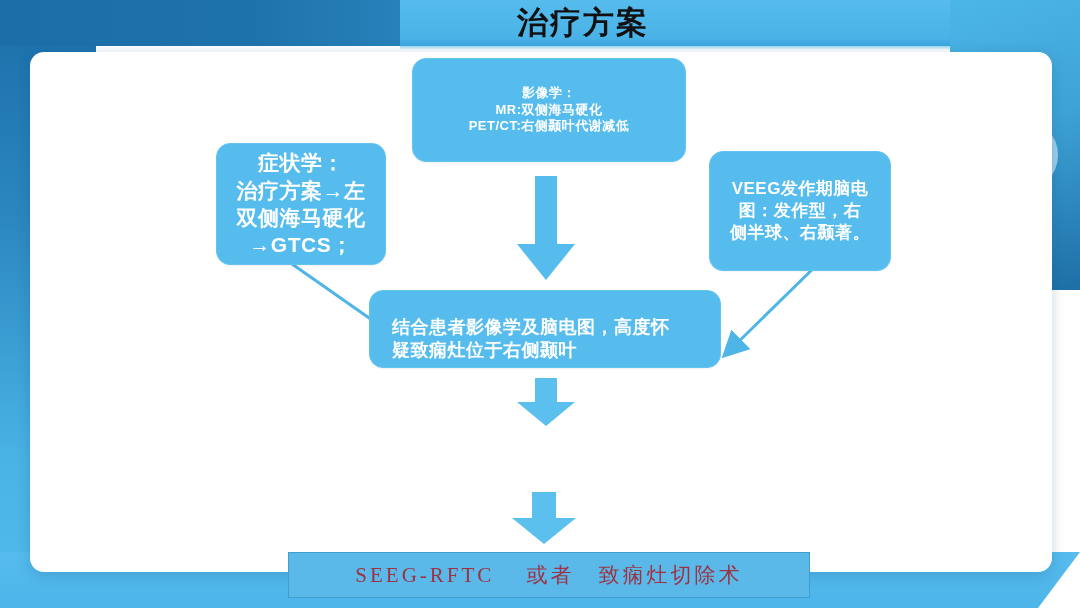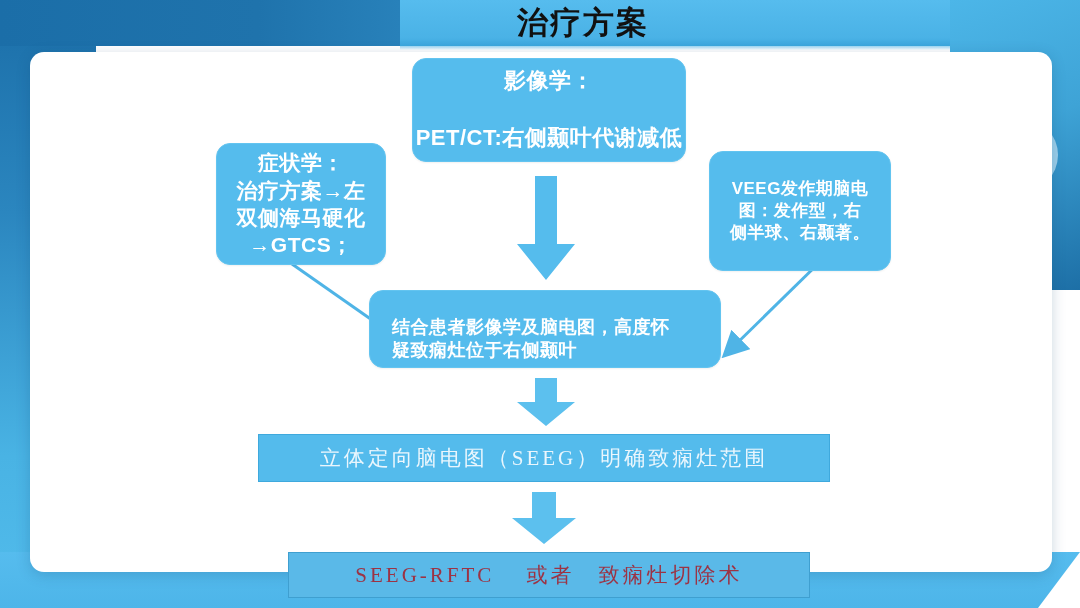--- a/index.html
+++ b/index.html
@@ -113,21 +113,21 @@
   }
   .node.rect {
     background: #54bbec;
     border: 1px solid #3fa9dd;
     font-family: "Liberation Serif", "DejaVu Serif", serif;
     font-weight: normal;
     letter-spacing: 3px;
   }
 
   
-  #node-imaging   { left: 412px; top: 58px;  width: 274px; height: 104px; font-size: 22px; }
+  #node-imaging   { left: 412px; top: 58px;  width: 274px; height: 104px; font-size: 13px; }
   #node-symptom   { left: 216px; top: 143px; width: 170px; height: 122px; font-size: 21px; }
   #node-veeg      { left: 709px; top: 151px; width: 182px; height: 120px; font-size: 17px; }
   #node-synthesis { left: 369px; top: 290px; width: 352px; height: 78px;  font-size: 18px; padding: 0 22px; }
   #node-seeg      { left: 258px; top: 434px; width: 572px; height: 48px;  font-size: 21px; color: #eaf6fd; }
   #node-final     { left: 288px; top: 552px; width: 522px; height: 46px;  font-size: 21px; color: #9c3344; z-index: 7;
                     background: #5ab9e8; border: 1px solid #3f9fd0; }
 
   .node .txt { display: block; width: 100%; }
 
   
@@ -181,21 +181,21 @@
     <polygon points="22,0 44,0 44,24 62,24 33,48 4,24 22,24" fill="#5cc0ee"></polygon>
   </svg>
 
   <svg class="block-arrow" id="arrow-seeg-to-final" viewBox="0 0 76 54">
     <polygon points="26,0 50,0 50,26 70,26 38,52 6,26 26,26" fill="#5cc0ee"></polygon>
   </svg>
 
   <div class="node round" id="node-imaging">
     <span class="txt">
       <span>影像学：</span><br>
-      <br>
+      <span>MR:双侧海马硬化</span><br>
       <span>PET/CT:右侧颞叶代谢减低</span>
     </span>
   </div>
 
   <div class="node round" id="node-symptom">
     <span class="txt">
       <span>症状学：</span><br>
       <span>治疗方案→左</span><br>
       <span>双侧海马硬化</span><br>
       <span>→GTCS；</span>
@@ -210,17 +210,16 @@
     </span>
   </div>
 
   <div class="node round" id="node-synthesis">
     <span class="txt" style="text-align:left;margin-top:20px;">
       <span>结合患者影像学及脑电图，高度怀</span><br>
       <span>疑致痫灶位于右侧颞叶</span>
     </span>
   </div>
 
-  <div class="node rect" id="node-seeg">立体定向脑电图（SEEG）明确致痫灶范围</div>
 
   <div class="node rect" id="node-final">SEEG-RFTC 　或者　致痫灶切除术</div>
 
 </div>
 
 </body></html>

